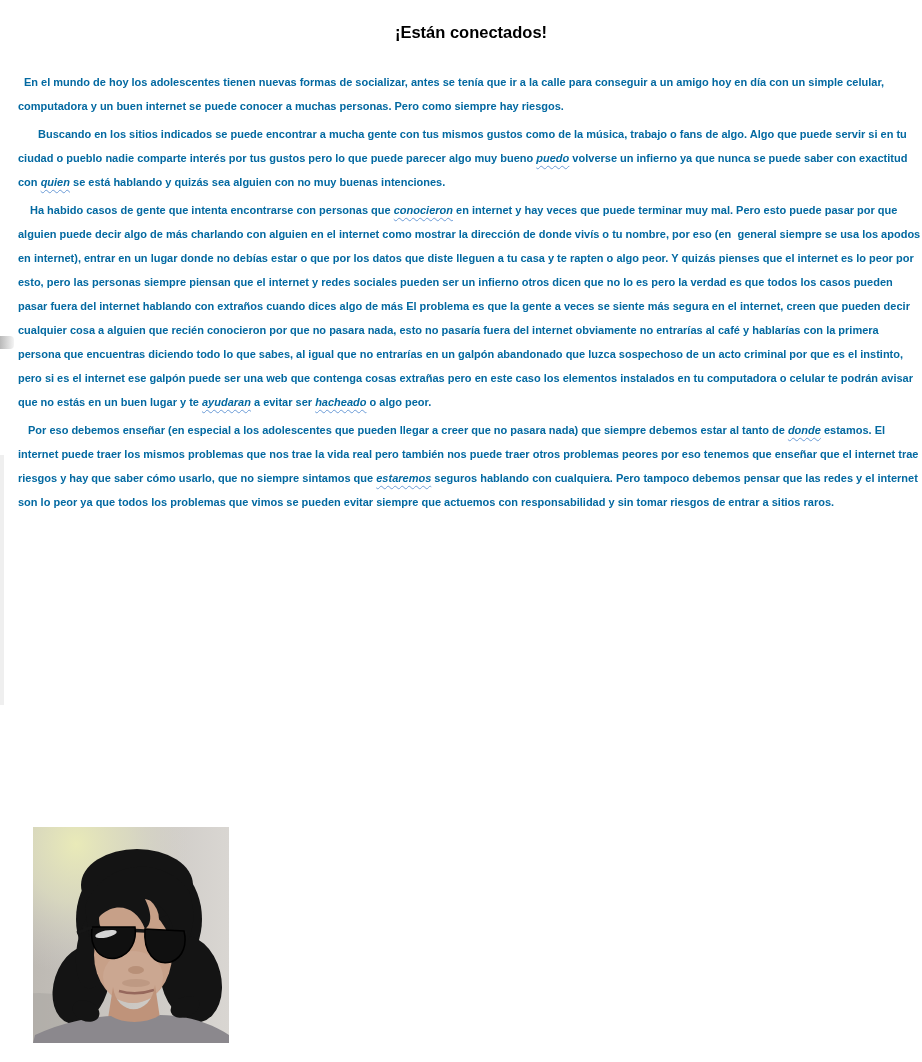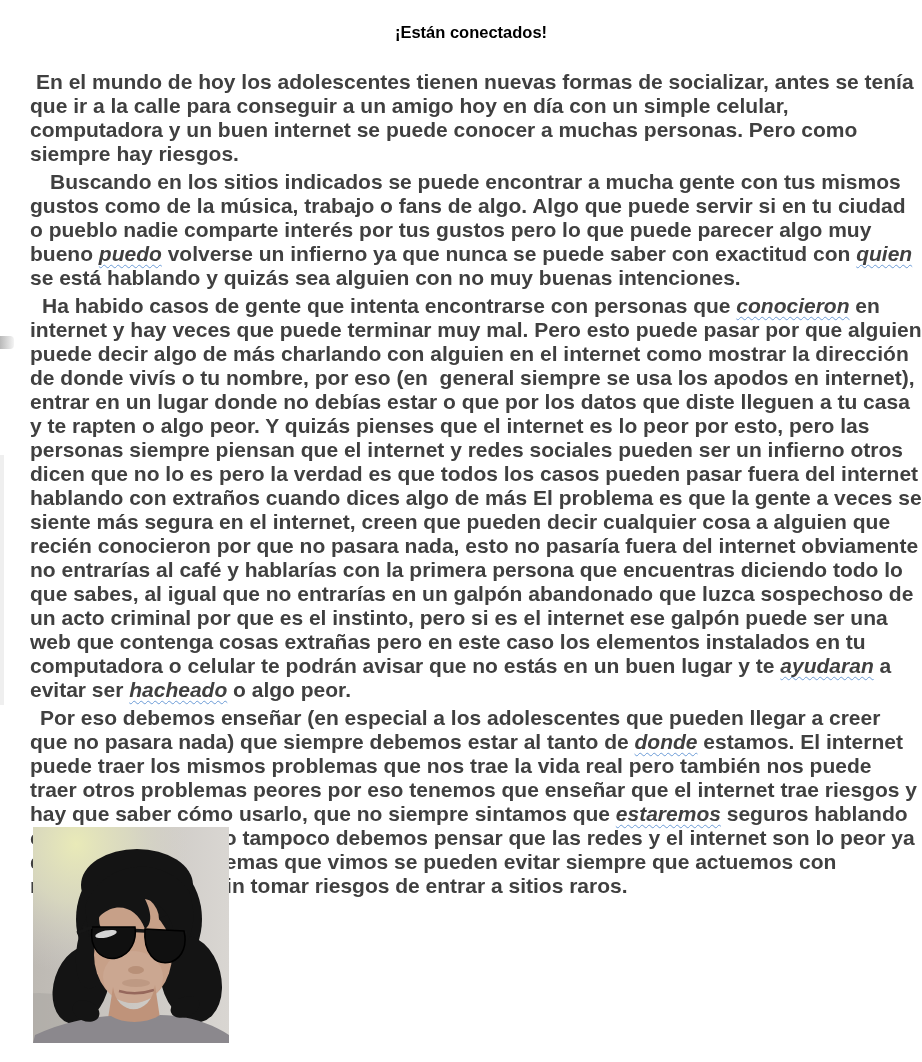--- a/index.html
+++ b/index.html
@@ -23,26 +23,26 @@
     font-weight: 700;
     line-height: 24px;
     text-align: center;
     color: #000000;
   }
   .article-body {
     margin: 26px 0 0 0;
     padding: 0 10px 0 8px;
   }
   .para {
-    margin: 0 0 4px 12px;
-    font-size: 21px;
+    margin: 0 0 4px 0;
+    font-size: 11px;
     font-weight: 700;
     line-height: 24px;
     white-space: pre-wrap;
-    color: #404040;
+    color: #0369a1;
   }
   .misspelled {
     text-decoration-line: underline;
     text-decoration-style: wavy;
     text-decoration-thickness: 1px;
     text-underline-offset: 3px;
     text-decoration-skip-ink: none;
     font-style: italic;
   }
   .portrait {

